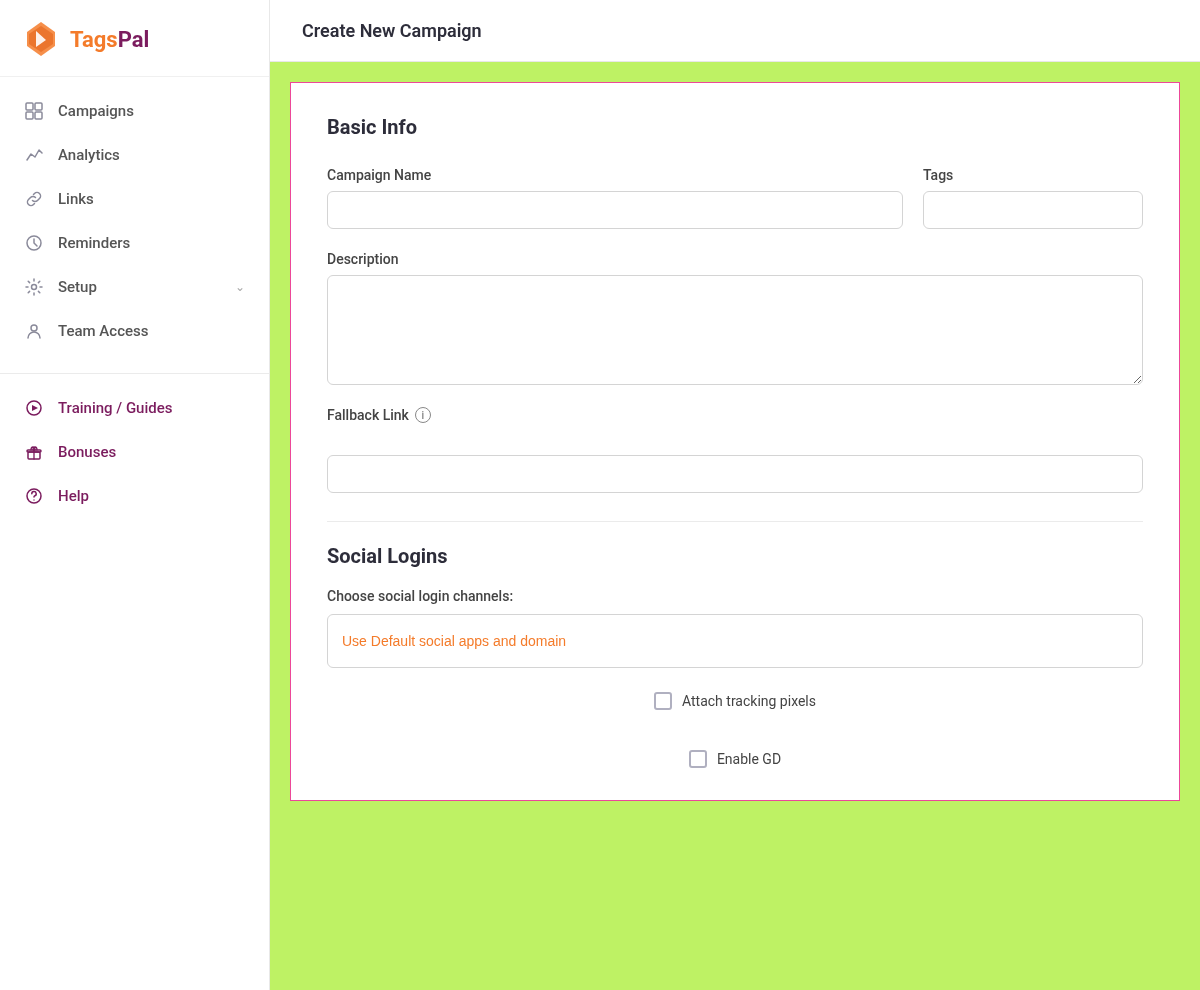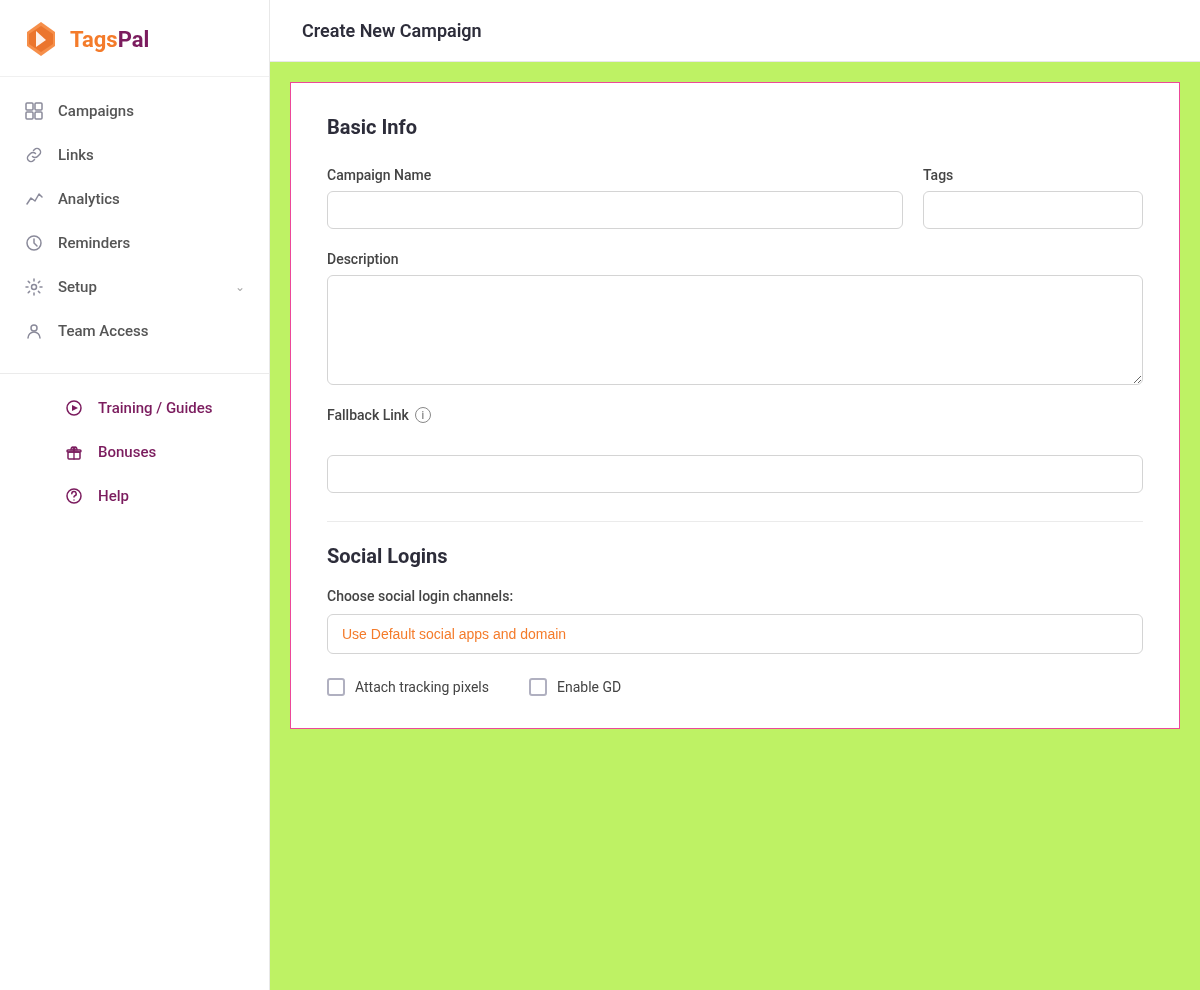--- a/index.html
+++ b/index.html
@@ -73,22 +73,21 @@
       color: #aaa;
     }
 
     .nav-divider {
       border: none;
       border-top: 1px solid #ebebeb;
       margin: 8px 0;
     }
 
     .nav-secondary {
-      padding: 4px 16px;
-      margin-left: 24px;
+      padding: 4px 0;
     }
 
     .nav-item-secondary {
       display: flex;
       align-items: center;
       padding: 12px 24px;
       cursor: pointer;
       color: #7b1c5e;
       font-size: 15px;
       font-weight: 500;
@@ -223,35 +222,36 @@
     .form-sublabel {
       font-size: 14px;
       color: #444;
       font-weight: 500;
       margin-bottom: 10px;
     }
 
     .select-styled {
       border: 1px solid #d4d4d4;
       border-radius: 6px;
-      padding: 11px 14px;
+      padding: 18px 14px;
       font-size: 14px;
       color: #f47b2a;
       background: #fff;
       width: 100%;
       appearance: none;
       cursor: pointer;
       outline: none;
     }
 
     .checkbox-row {
       display: flex;
       align-items: center;
       margin-top: 24px;
       gap: 40px;
+      flex-direction: column;
     }
 
     .checkbox-item {
       display: flex;
       align-items: center;
       gap: 10px;
       cursor: pointer;
     }
 
     .checkbox-box {
@@ -304,34 +304,34 @@
           <rect x="1" y="10" width="7" height="7" rx="1" stroke="#8a8a9a" stroke-width="1.5"></rect>
           <rect x="10" y="10" width="7" height="7" rx="1" stroke="#8a8a9a" stroke-width="1.5"></rect>
         </svg>
       </span>
       <span class="nav-label">Campaigns</span>
     </a>
 
     <a class="nav-item">
       <span class="nav-icon">
         <svg width="18" height="18" viewBox="0 0 18 18" fill="none">
+          <polyline points="2,14 6,8 10,11 14,4 17,7" stroke="#8a8a9a" stroke-width="1.5" stroke-linecap="round" stroke-linejoin="round"></polyline>
+        </svg>
+      </span>
+      <span class="nav-label">Analytics</span>
+    </a>
+
+    <a class="nav-item">
+      <span class="nav-icon">
+        <svg width="18" height="18" viewBox="0 0 18 18" fill="none">
           <path d="M7.5 10.5a3.5 3.5 0 0 0 5 0l2-2a3.5 3.5 0 0 0-5-5l-1 1" stroke="#8a8a9a" stroke-width="1.5" stroke-linecap="round"></path>
           <path d="M10.5 7.5a3.5 3.5 0 0 0-5 0l-2 2a3.5 3.5 0 0 0 5 5l1-1" stroke="#8a8a9a" stroke-width="1.5" stroke-linecap="round"></path>
         </svg>
       </span>
       <span class="nav-label">Links</span>
-    </a>
-
-    <a class="nav-item">
-      <span class="nav-icon">
-        <svg width="18" height="18" viewBox="0 0 18 18" fill="none">
-          <polyline points="2,14 6,8 10,11 14,4 17,7" stroke="#8a8a9a" stroke-width="1.5" stroke-linecap="round" stroke-linejoin="round"></polyline>
-        </svg>
-      </span>
-      <span class="nav-label">Analytics</span>
     </a>
 
     <a class="nav-item">
       <span class="nav-icon">
         <svg width="18" height="18" viewBox="0 0 18 18" fill="none">
           <circle cx="9" cy="9" r="7" stroke="#8a8a9a" stroke-width="1.5"></circle>
           <polyline points="9,5 9,9 12,12" stroke="#8a8a9a" stroke-width="1.5" stroke-linecap="round"></polyline>
         </svg>
       </span>
       <span class="nav-label">Reminders</span>

